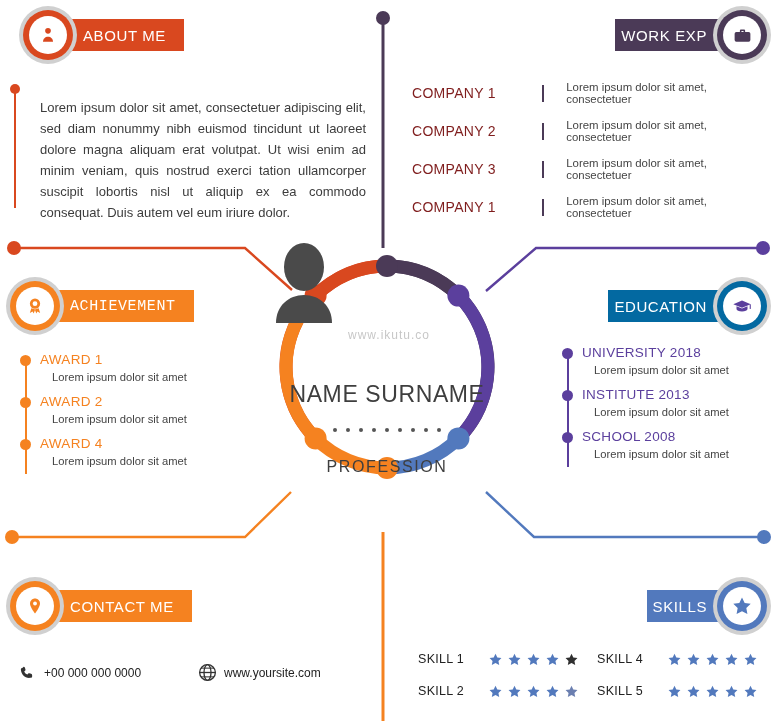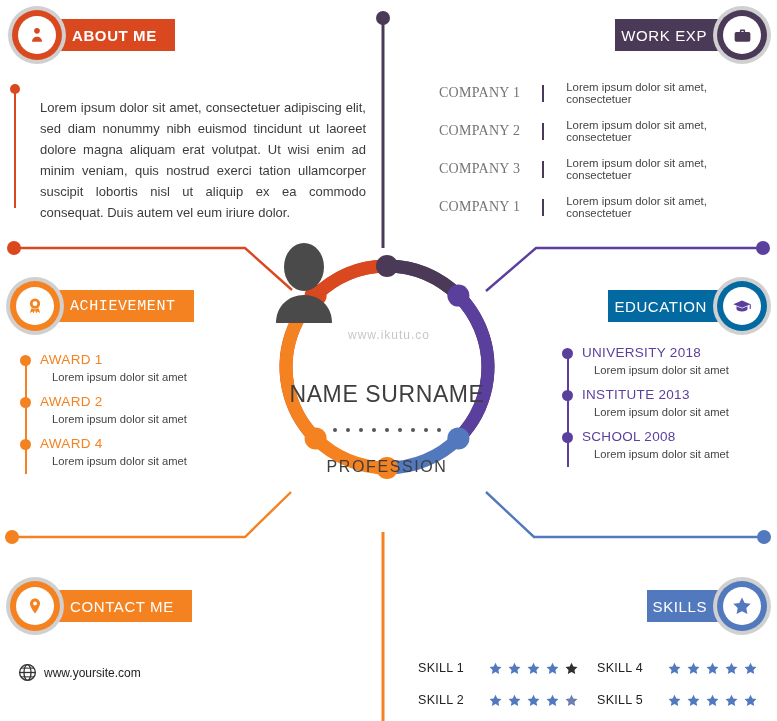--- a/index.html
+++ b/index.html
@@ -41,35 +41,35 @@
   .bar.right{padding-right:30px;padding-left:6px;margin-right:-24px;justify-content:flex-end;}
 
   
   .c-red    {background:#d9481f;}
   .c-orange {background:#f58220;}
   .c-purple {background:#0369a1;}
   .c-dkpurp {background:#4b3a57;}
   .c-blue   {background:#5279bd;}
 
   
-  #about-head{left:8px;top:6px;font-weight:bold;}
+  #about-head{left:19px;top:6px;}
   #about-body{position:absolute;left:14px;top:84px;width:352px;}
   .about-text{
     margin-left:26px;
     font-size:13px;line-height:21px;color:#3c3c3c;
     text-align:justify;
   }
   .vtick{position:absolute;left:0;top:6px;width:2px;background:#d9481f;}
   .vtick:before{content:"";position:absolute;left:-4px;top:-6px;width:10px;height:10px;border-radius:50%;background:#d9481f;}
 
   
   #work-head{right:6px;top:6px;}
   #work-body{position:absolute;left:412px;top:74px;width:360px;}
   .work-row{display:flex;align-items:center;height:38px;}
-  .work-co{width:110px;text-align:right;font-size:14px;color:#737373;letter-spacing:.3px;font-family:Liberation Serif, serif;}
+  .work-co{width:110px;font-size:14px;color:#7f1d1d;letter-spacing:.3px;}
   .work-sep{width:2px;height:17px;background:#4b3a57;margin:0 22px;}
   .work-desc{font-size:11.4px;color:#444;}
 
   
   #ach-head{left:6px;top:277px;font-family:Liberation Mono, monospace;}
   #ach-body{position:absolute;left:14px;top:352px;width:230px;}
   .tl{position:relative;padding-left:26px;}
   .tl .rail{position:absolute;left:11px;top:8px;bottom:4px;width:2px;}
   .tl-item{position:relative;margin-bottom:11px;}
   .tl-item .dot{position:absolute;left:-20px;top:3px;width:11px;height:11px;border-radius:50%;}
@@ -87,21 +87,21 @@
   
   #con-head{left:6px;top:577px;}
   #con-body{position:absolute;left:10px;top:662px;width:380px;display:flex;}
   .con-item{display:flex;align-items:center;width:180px;}
   .con-ic{width:34px;display:flex;justify-content:center;align-items:center;color:#333;}
   .con-tx{font-size:12px;color:#222;}
 
   
   #skl-head{right:6px;top:577px;}
   #skl-body{position:absolute;left:418px;top:652px;width:359px;display:flex;flex-wrap:wrap;}
-  .skl-row{display:flex;align-items:center;width:179px;height:32px;}
+  .skl-row{display:flex;width:179px;height:32px;}
   .skl-name{width:62px;font-size:12.5px;color:#222;letter-spacing:.3px;}
   .stars{display:flex;gap:4px;margin-left:8px;}
   .star{width:15px;height:15px;display:block;}
 
   
   #wheel{position:absolute;left:274px;top:243px;width:226px;height:295px;}
   #wheel svg{position:absolute;left:0;top:0;}
   .wheel-txt{position:absolute;left:0;width:226px;text-align:center;}
   #name-surname{top:138px;font-size:23px;color:#3e3e3e;letter-spacing:.6px;}
   #dots-row{top:185px;display:flex;justify-content:center;gap:9px;}
@@ -276,20 +276,28 @@
         </div>
       </div>
     </div>
     <div class="bar left c-orange">
       <span>CONTACT ME</span>
     </div>
   </div>
   <div id="con-body">
     <div class="con-item">
       <div class="con-ic">
+        <svg width="16" height="16" viewBox="0 0 24 24">
+          <path d="M7 2.5c1 0 1.6.6 1.9 1.6l.8 2.6c.2.8 0 1.4-.6 1.9l-1.3 1c1 2.2 2.6 3.8 4.8 4.8l1-1.3c.5-.6 1.1-.8 1.9-.6l2.6.8c1 .3 1.6.9 1.6 1.9v2c0 1.2-1 2.2-2.3 2.1C9.4 20.7 3.3 14.6 2.8 6.8 2.7 5.5 3.7 4.5 4.9 4.5z" fill="#333"></path>
+        </svg>
+      </div>
+      <div class="con-tx">+00 000 000 0000</div>
+    </div>
+    <div class="con-item">
+      <div class="con-ic">
         <svg width="21" height="21" viewBox="0 0 24 24">
           <circle cx="12" cy="12" r="9" fill="none" stroke="#333" stroke-width="1.5"></circle>
           <ellipse cx="12" cy="12" rx="4" ry="9" fill="none" stroke="#333" stroke-width="1.5"></ellipse>
           <line x1="3" y1="12" x2="21" y2="12" stroke="#333" stroke-width="1.5"></line>
           <line x1="4.6" y1="7" x2="19.4" y2="7" stroke="#333" stroke-width="1.2"></line>
           <line x1="4.6" y1="17" x2="19.4" y2="17" stroke="#333" stroke-width="1.2"></line>
         </svg>
       </div>
       <div class="con-tx">www.yoursite.com</div>
     </div>

